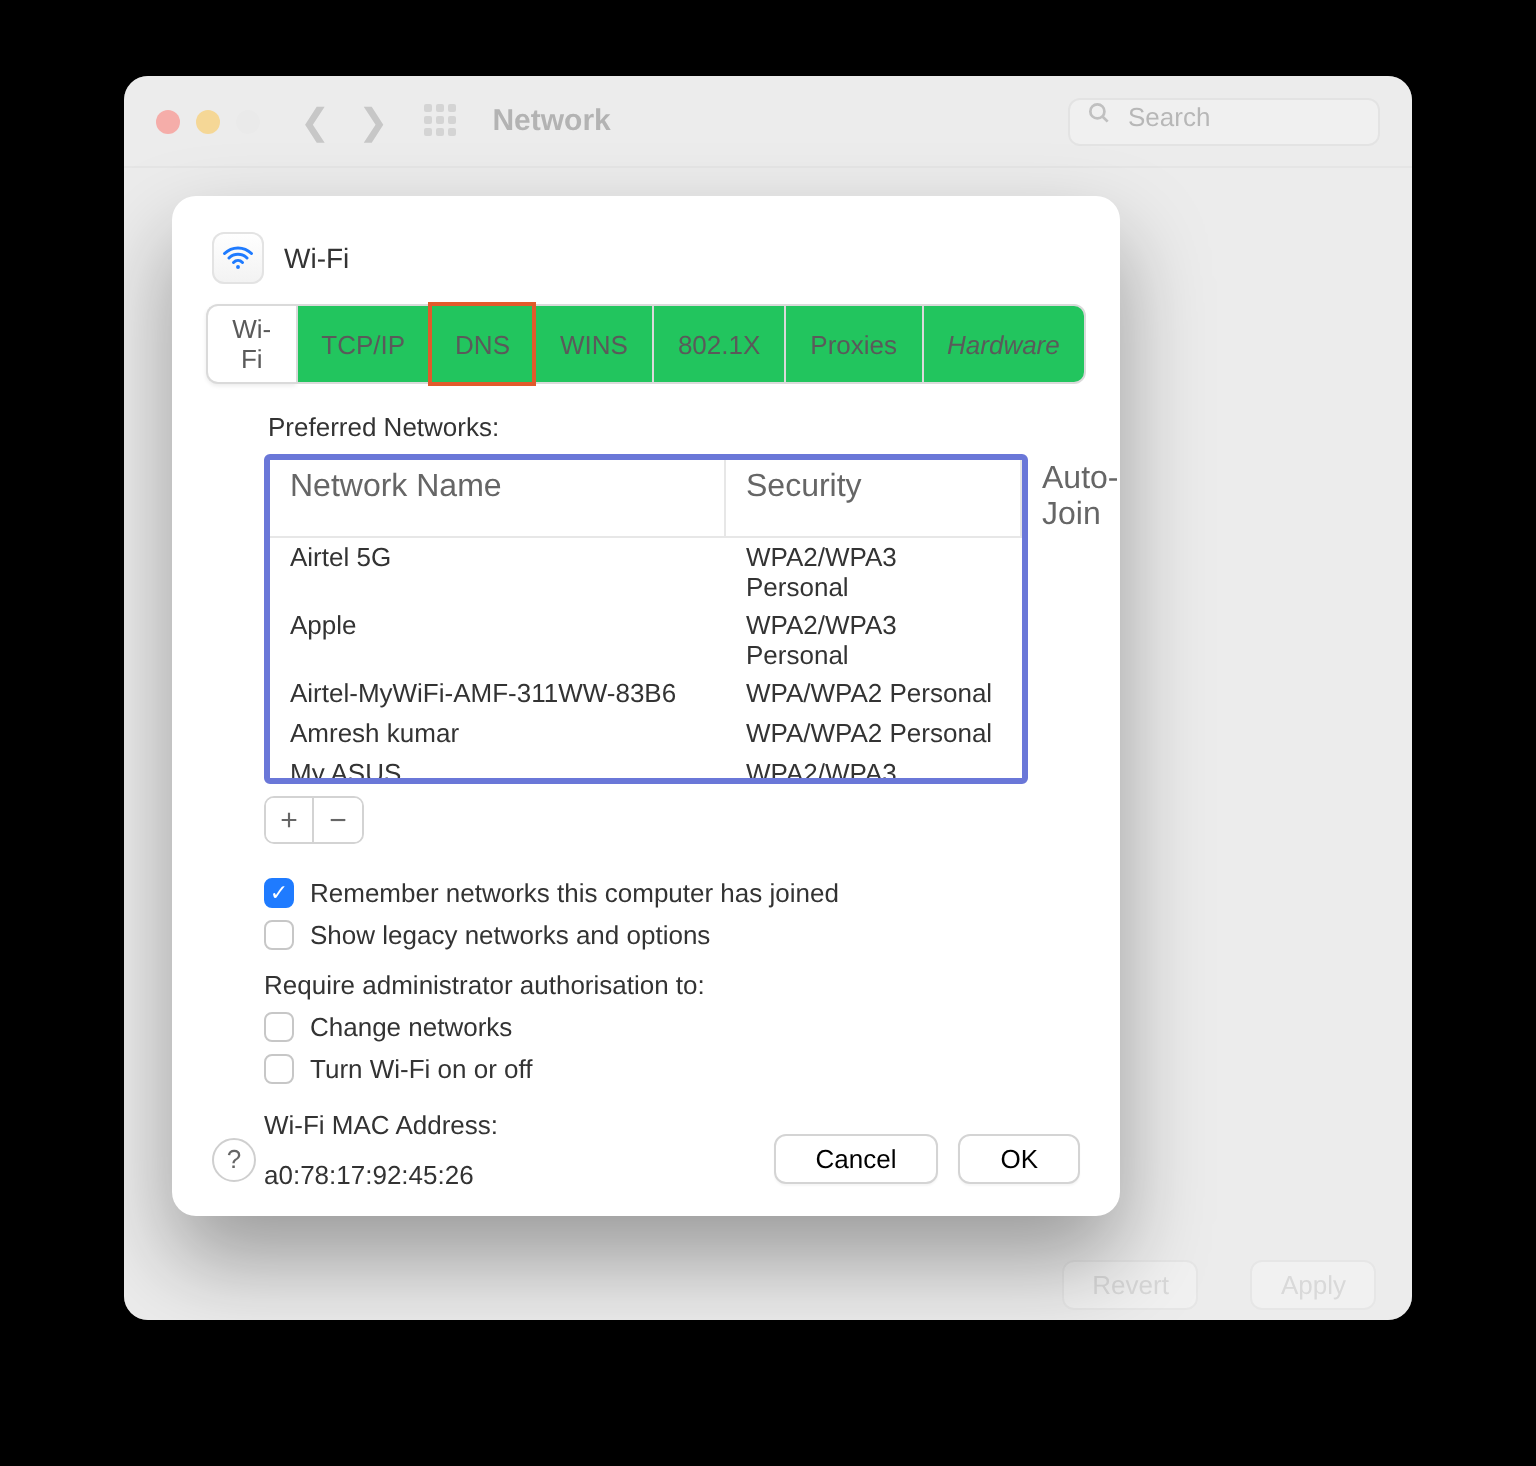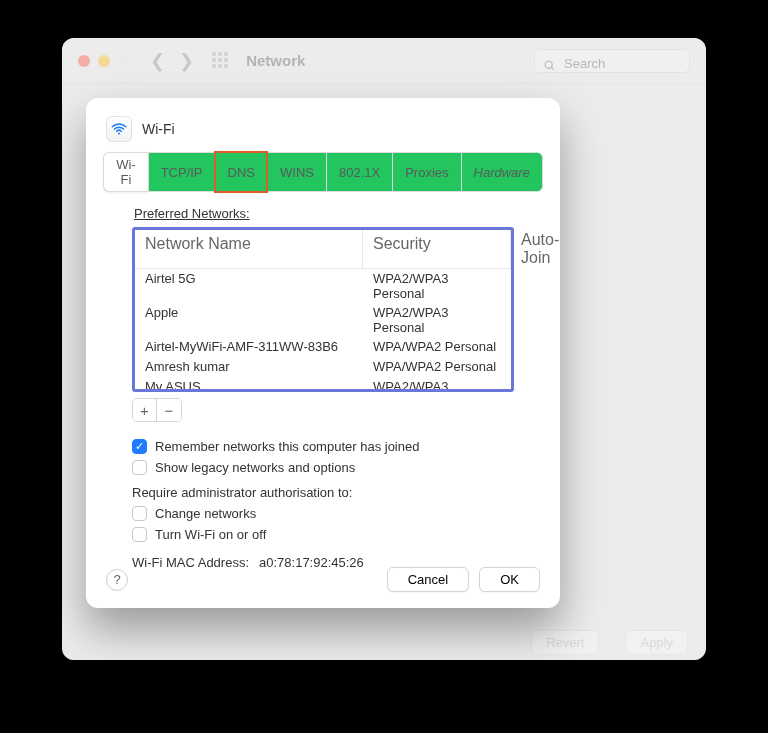--- a/index.html
+++ b/index.html
@@ -48,21 +48,21 @@
     display:grid;
     grid-template-columns:repeat(3,4px);
     grid-template-rows:repeat(3,4px);
     gap:2px;
     margin:0 6px;
   }
   .grid-icon span{background:#b6b6b6;border-radius:1px;}
   .win-title { font-weight:600; color:#6e6e6e; font-size:15px;}
   .search {
     margin-left:auto;
-    display:flex; align-items:flex-end;
+    display:flex; align-items:flex-start;
     width:156px; height:24px;
     background:#f4f4f4;
     border:1px solid #d8d8d8;
     border-radius:6px;
     padding:0 8px;
     color:#a0a0a0;
     gap:6px;
   }
   .search svg{flex:none;}
   .search input {
@@ -117,21 +117,21 @@
     font-size:13px;
     color:#5a5a5a;
     cursor:pointer;
   }
   .seg button:first-child{border-radius:6px 0 0 6px;}
   .seg button:last-child{border-radius:0 6px 6px 0;border-right:1px solid #dadada;font-style:italic;}
   .seg button.active{background:#fff; font-weight:500; box-shadow:0 1px 2px rgba(0,0,0,.08);}
   .seg button.hl{ outline:2px solid #e25a2b; outline-offset:-1px; position:relative; z-index:1;}
 
   .content{padding:0 26px;}
-  .section-label{margin:6px 0 6px 2px;text-decoration:underline;}
+  .section-label{margin:6px 0 6px 2px;}
 
   
   .table-wrap{
     border:3px solid #6a77d8;
     border-radius:3px;
   }
   .table-hdr{
     display:flex;
     background:#fff;
     border-bottom:1px solid #e7e7e7;
@@ -170,21 +170,21 @@
   
   .opts{margin-top:14px;}
   .opt-row{display:flex;align-items:center;gap:8px;padding:3px 0;}
   .macbox{
     width:15px;height:15px;border-radius:4px;border:1px solid #c7c7c7;
     background:#fff;display:inline-flex;align-items:center;justify-content:center;
     font-size:11px;color:#fff;
   }
   .macbox.on{background:#1f7bff;border-color:#1f7bff;}
   .indent{margin-left:0;}
-  .mac-row{display:flex;gap:10px;margin-top:10px;}
+  .mac-row{display:flex;gap:10px;margin-top:10px;flex-direction:column;}
 
   
   .sheet-footer{
     position:absolute;left:20px;right:20px;bottom:16px;
     display:flex;align-items:center;
   }
   .help{
     width:22px;height:22px;border-radius:50%;
     border:1px solid #cfcfcf;background:#fff;
     display:flex;align-items:center;justify-content:center;

